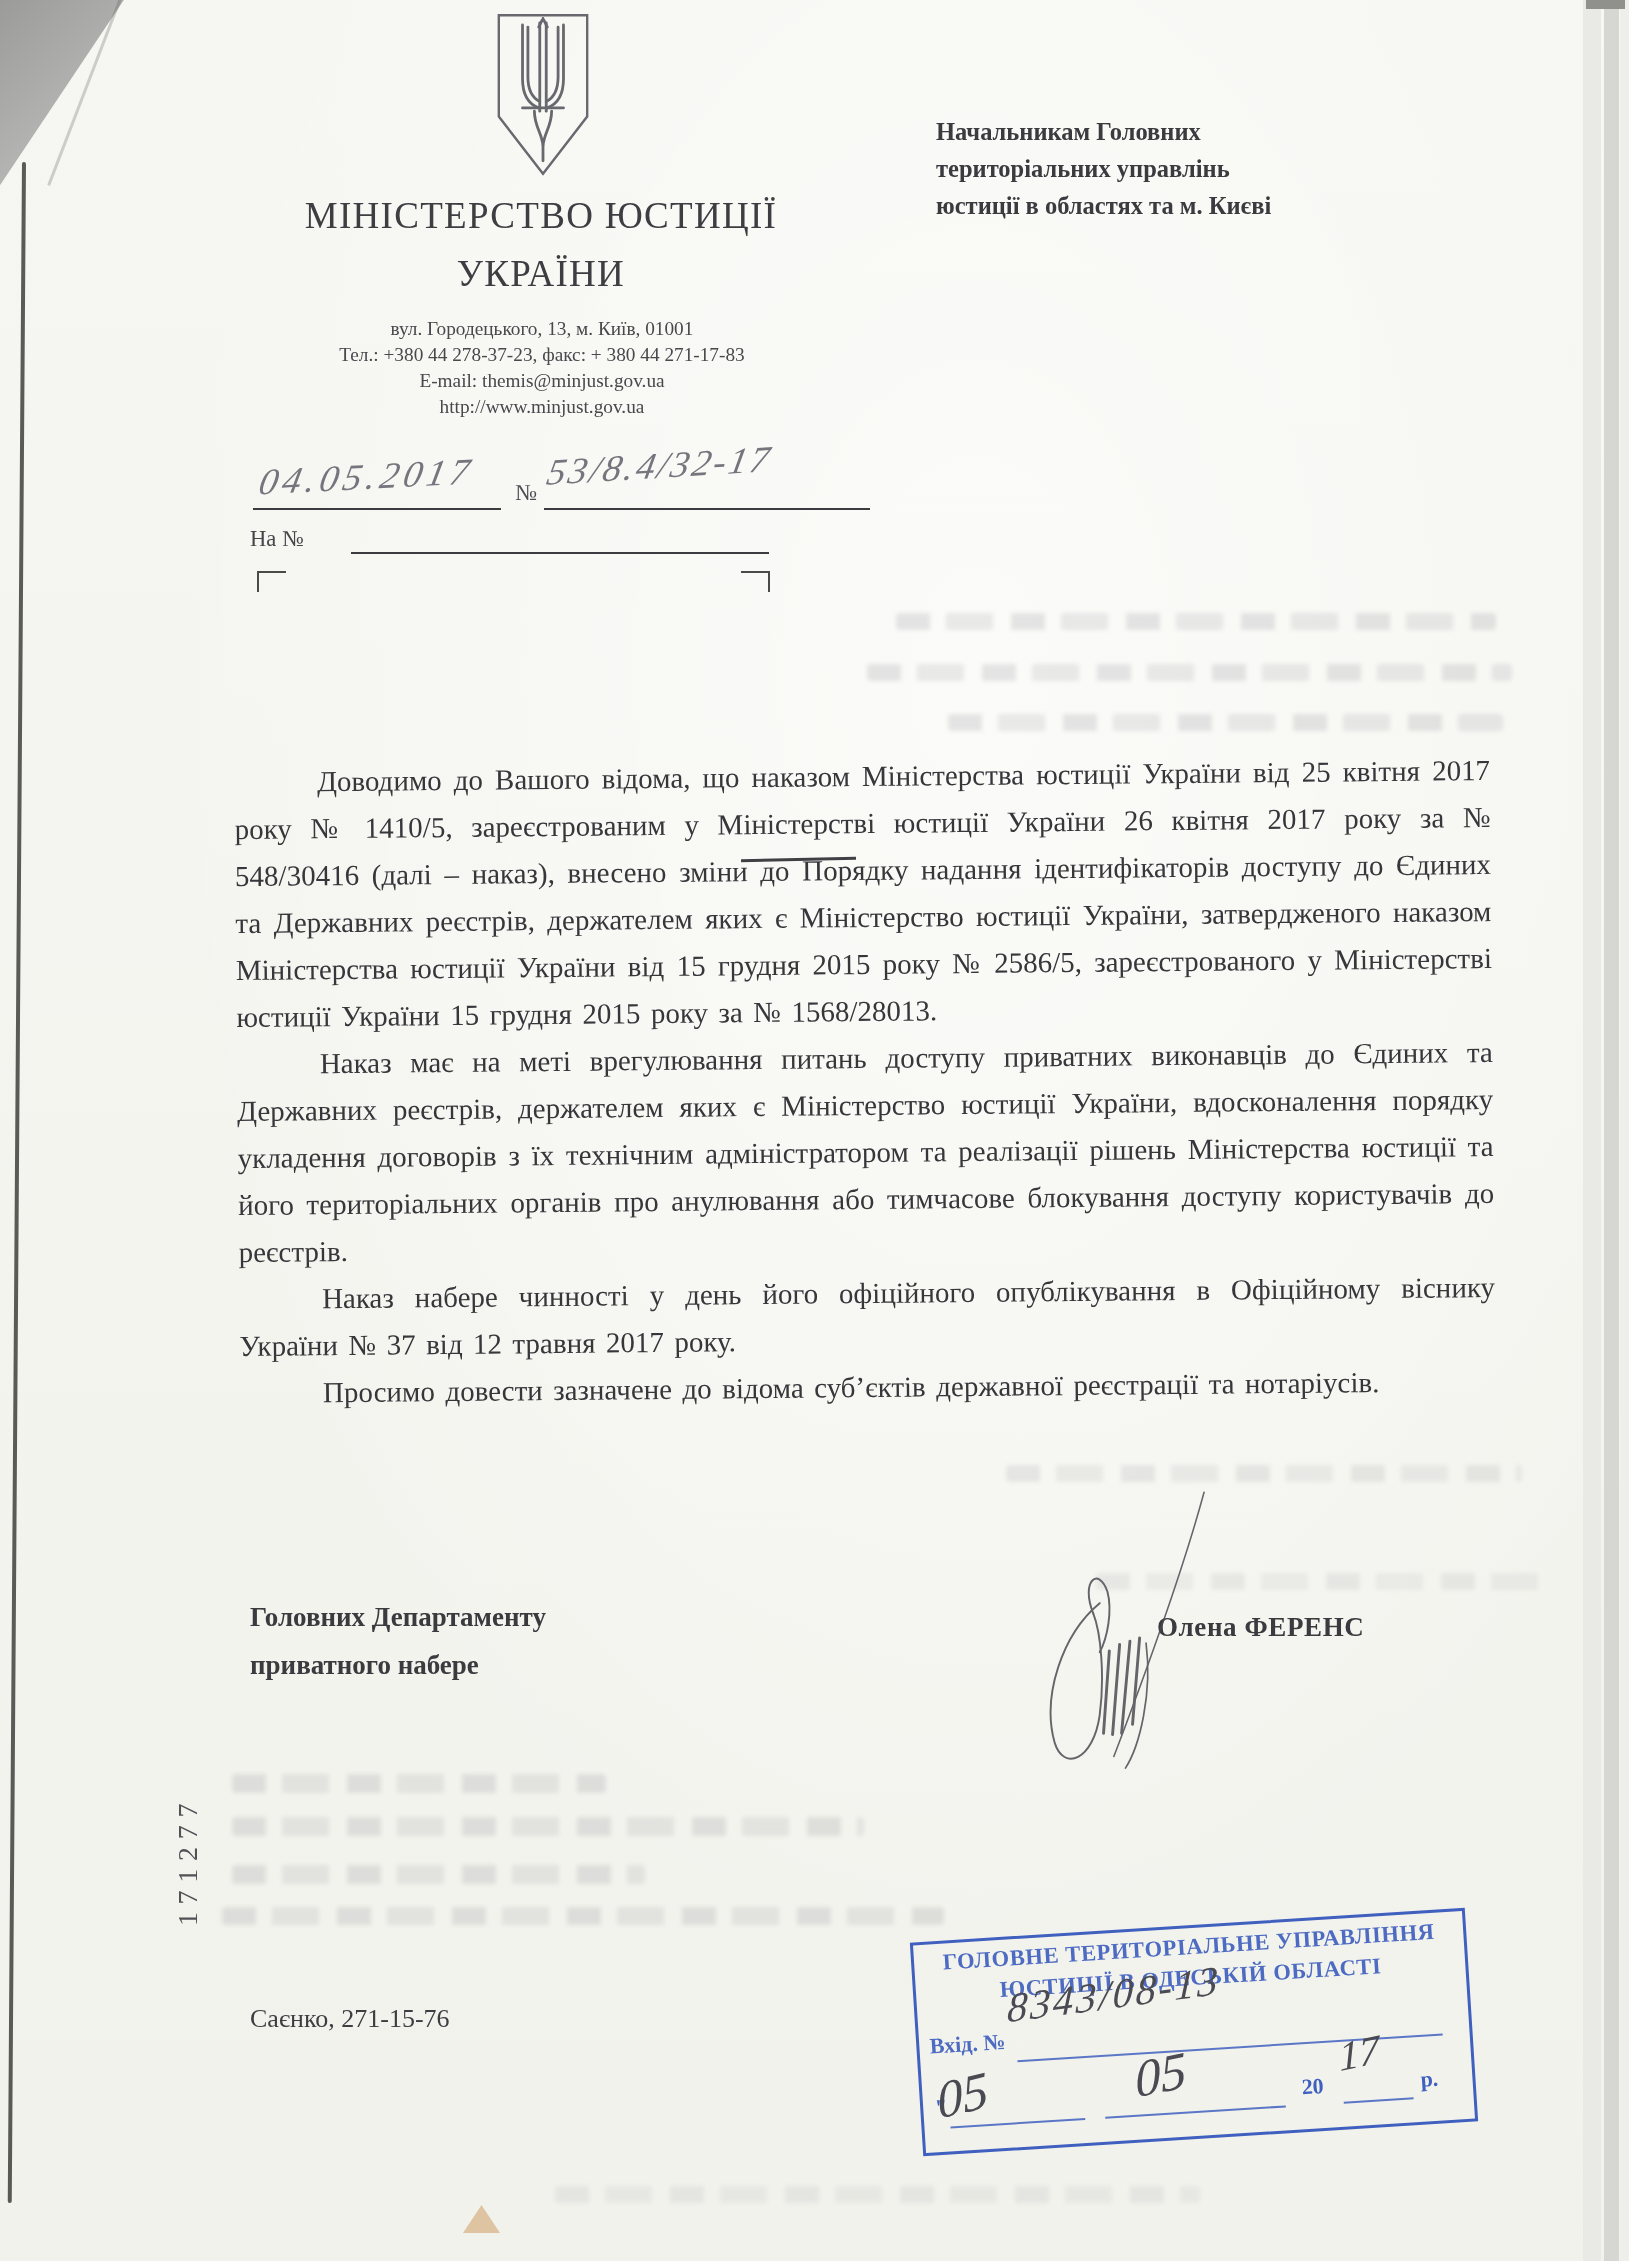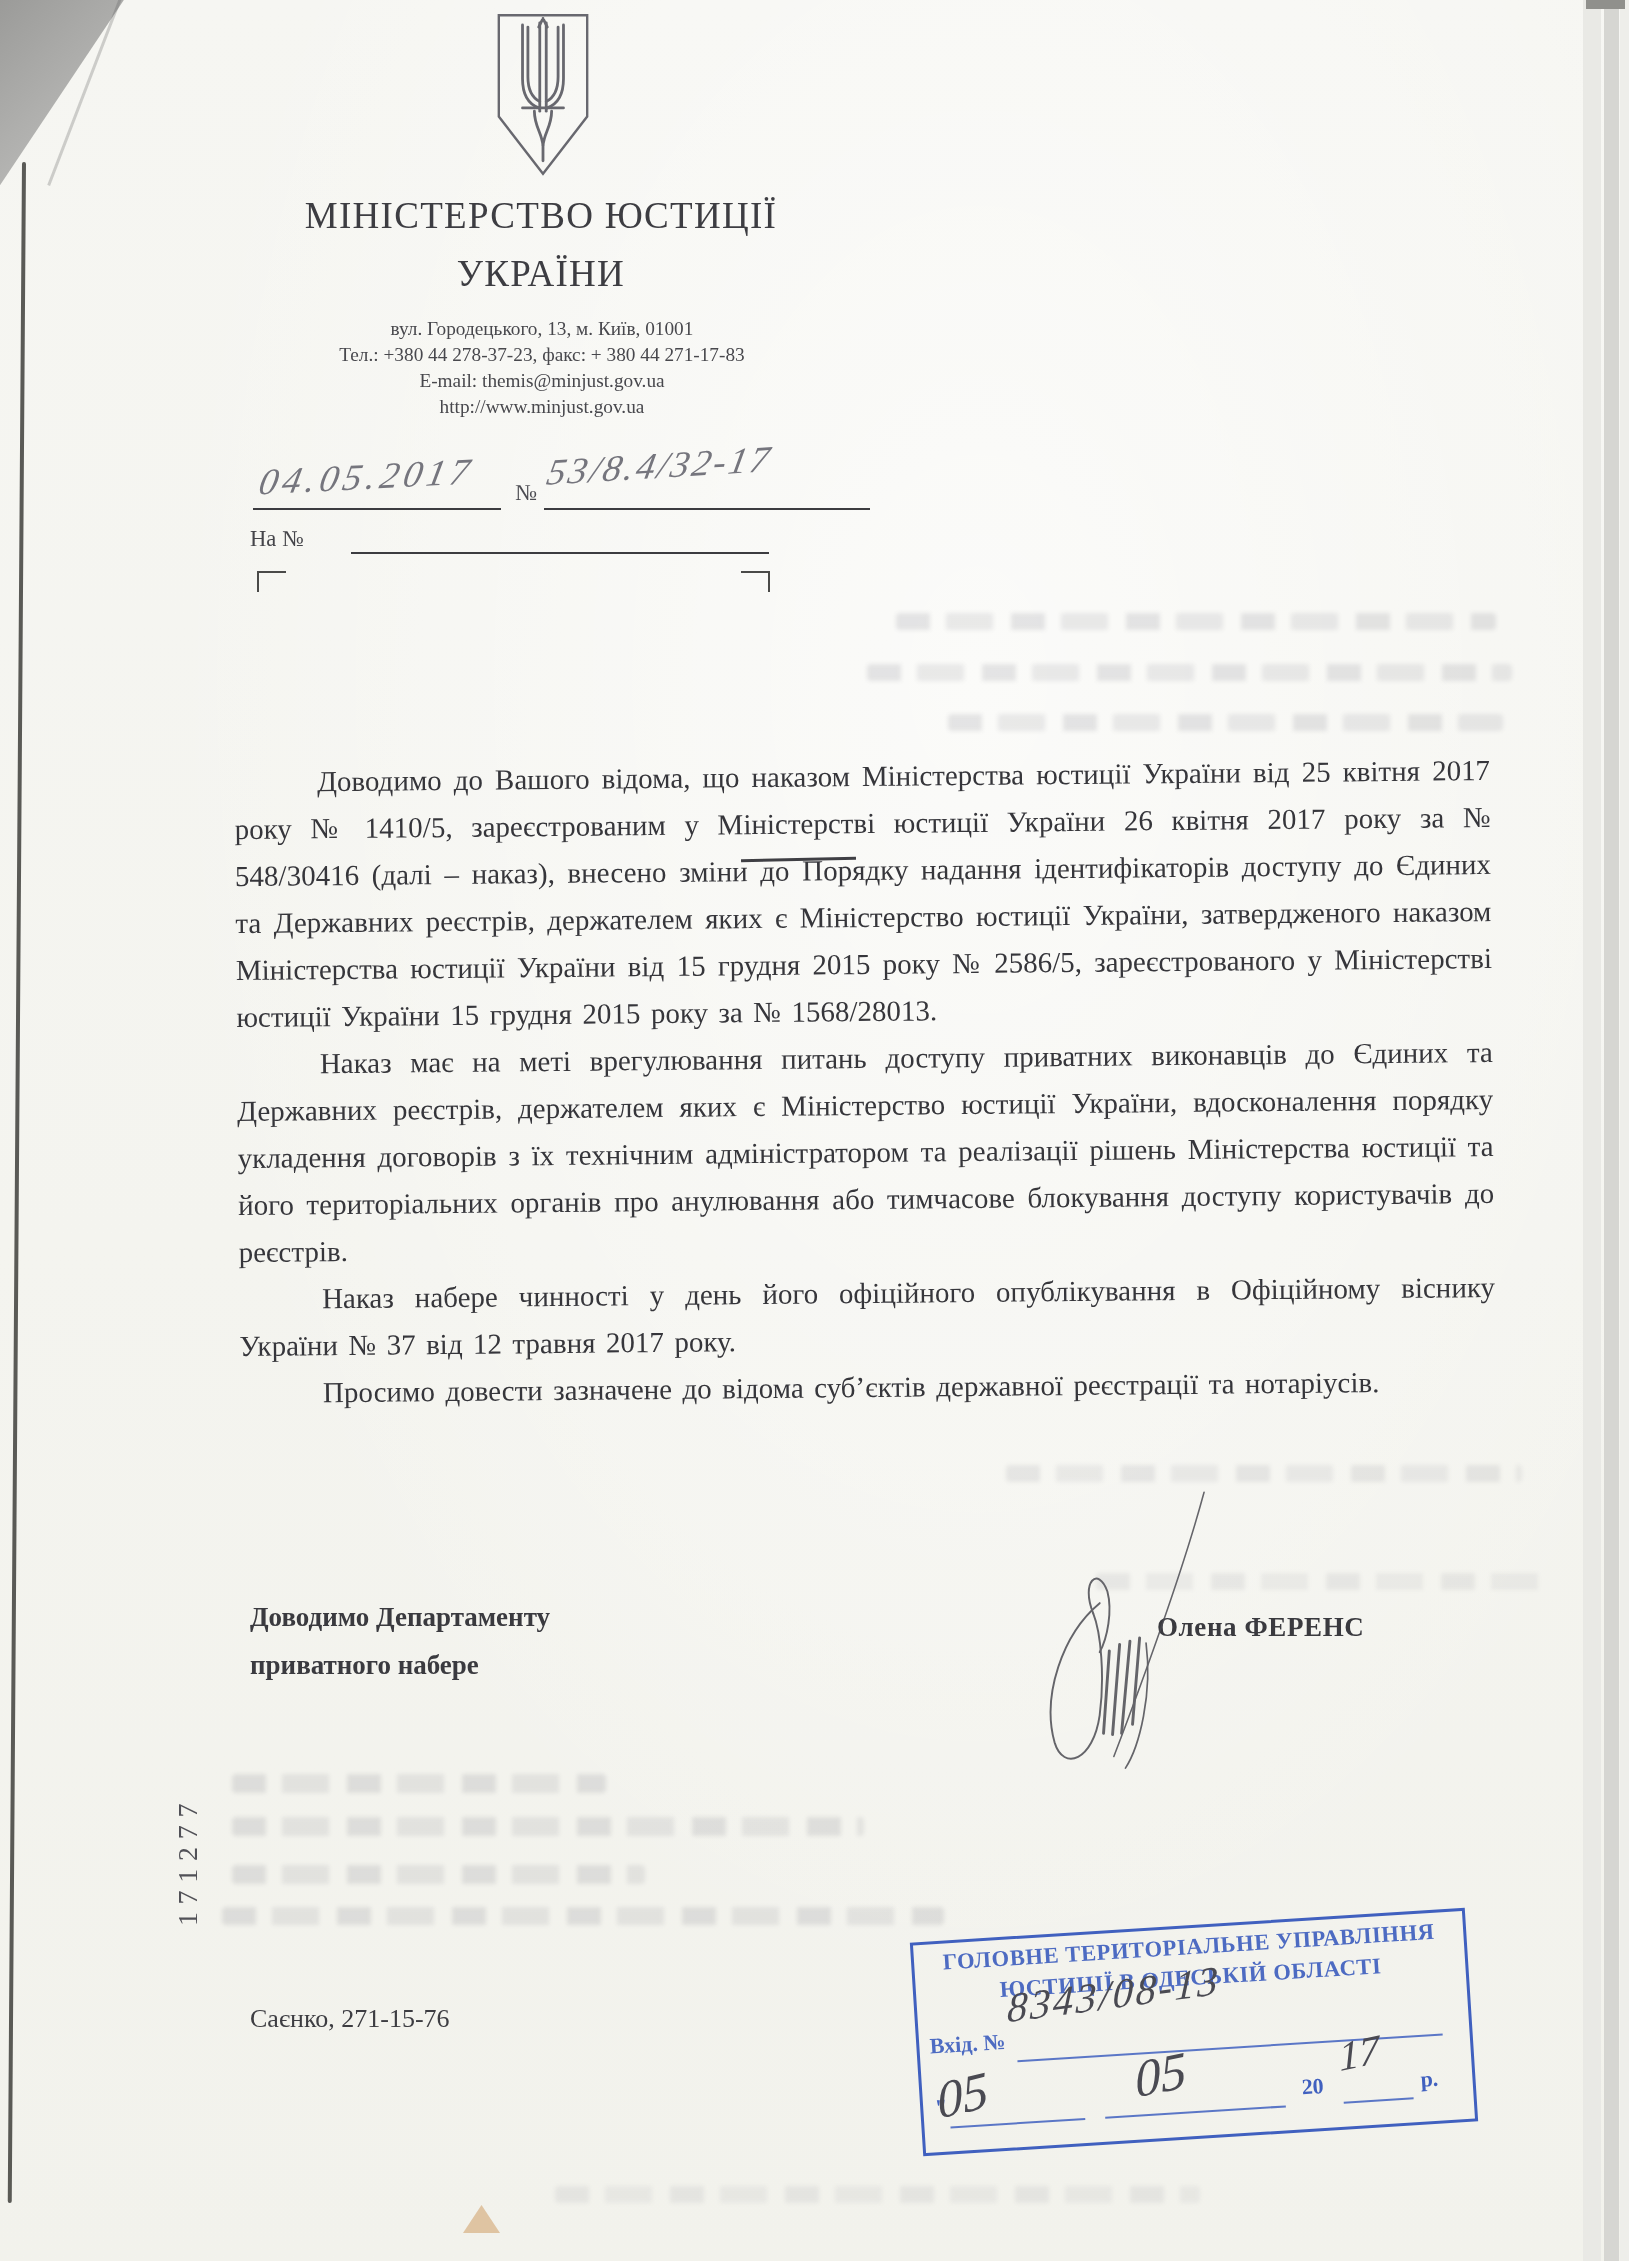--- a/index.html
+++ b/index.html
@@ -150,41 +150,46 @@
     <div>УКРАЇНИ</div>
   </div>
 
   <div class="abs contact">
     <div>вул. Городецького, 13, м. Київ, 01001</div>
     <div>Тел.: +380 44 278-37-23, факс: + 380 44 271-17-83</div>
     <div>E-mail: themis@minjust.gov.ua</div>
     <div>http://www.minjust.gov.ua</div>
   </div>
 
+  <div class="abs recipient">
+    <div>Начальникам Головних</div>
+    <div>територіальних управлінь</div>
+    <div>юстиції в областях та м. Києві</div>
+  </div>
 
   <div class="abs hw hw-date">04.05.2017</div>
   <div class="abs rule" style="left:253px;top:508px;width:248px;"></div>
   <div class="abs num-sign">№</div>
   <div class="abs hw hw-number">53/8.4/32-17</div>
   <div class="abs rule" style="left:544px;top:508px;width:326px;"></div>
   <div class="abs na-label">На №</div>
   <div class="abs rule" style="left:351px;top:552px;width:418px;"></div>
   <div class="abs bracket l"></div>
   <div class="abs bracket r"></div>
 
   <div class="abs body-text">
     <p>Доводимо до Вашого відома, що наказом Міністерства юстиції України від 25 квітня 2017 року № 1410/5, зареєстрованим у Міністерстві юстиції України 26 квітня 2017 року за № 548/30416 (далі – наказ), внесено зміни до Порядку надання ідентифікаторів доступу до Єдиних та Державних реєстрів, держателем яких є Міністерство юстиції України, затвердженого наказом Міністерства юстиції України від 15 грудня 2015 року № 2586/5, зареєстрованого у Міністерстві юстиції України 15 грудня 2015 року за № 1568/28013.</p>
     <p>Наказ має на меті врегулювання питань доступу приватних виконавців до Єдиних та Державних реєстрів, держателем яких є Міністерство юстиції України, вдосконалення порядку укладення договорів з їх технічним адміністратором та реалізації рішень Міністерства юстиції та його територіальних органів про анулювання або тимчасове блокування доступу користувачів до реєстрів.</p>
     <p>Наказ набере чинності у день його офіційного опублікування в Офіційному віснику України № 37 від 12 травня 2017 року.</p>
     <p>Просимо довести зазначене до відома суб’єктів державної реєстрації та нотаріусів.</p>
   </div>
   <div class="abs strike-mark"></div>
 
   <div class="abs sig-title">
-    <div>Доводимо Департаменту</div>
+    <div>Головних Департаменту</div>
     <div>приватного набере</div>
   </div>
   <div class="abs sig-name">Олена ФЕРЕНС</div>
   <svg class="abs sig-svg" width="232" height="297" viewBox="0 0 360 460">
     <g fill="none" stroke="#4b4b52" stroke-width="3" stroke-linecap="round" opacity=".85">
       <path d="M312,14 C286,110 236,256 172,424" stroke-width="2.4"></path>
       <path d="M150,186 C92,234 60,330 80,402 C94,448 140,430 150,360 C158,300 152,232 140,202"></path>
       <path d="M140,202 C120,152 148,128 162,168 C170,198 162,240 150,262"></path>
       <path d="M165,260 l -9,128" stroke-width="4.5"></path>
       <path d="M181,250 l -11,140" stroke-width="4.5"></path>

